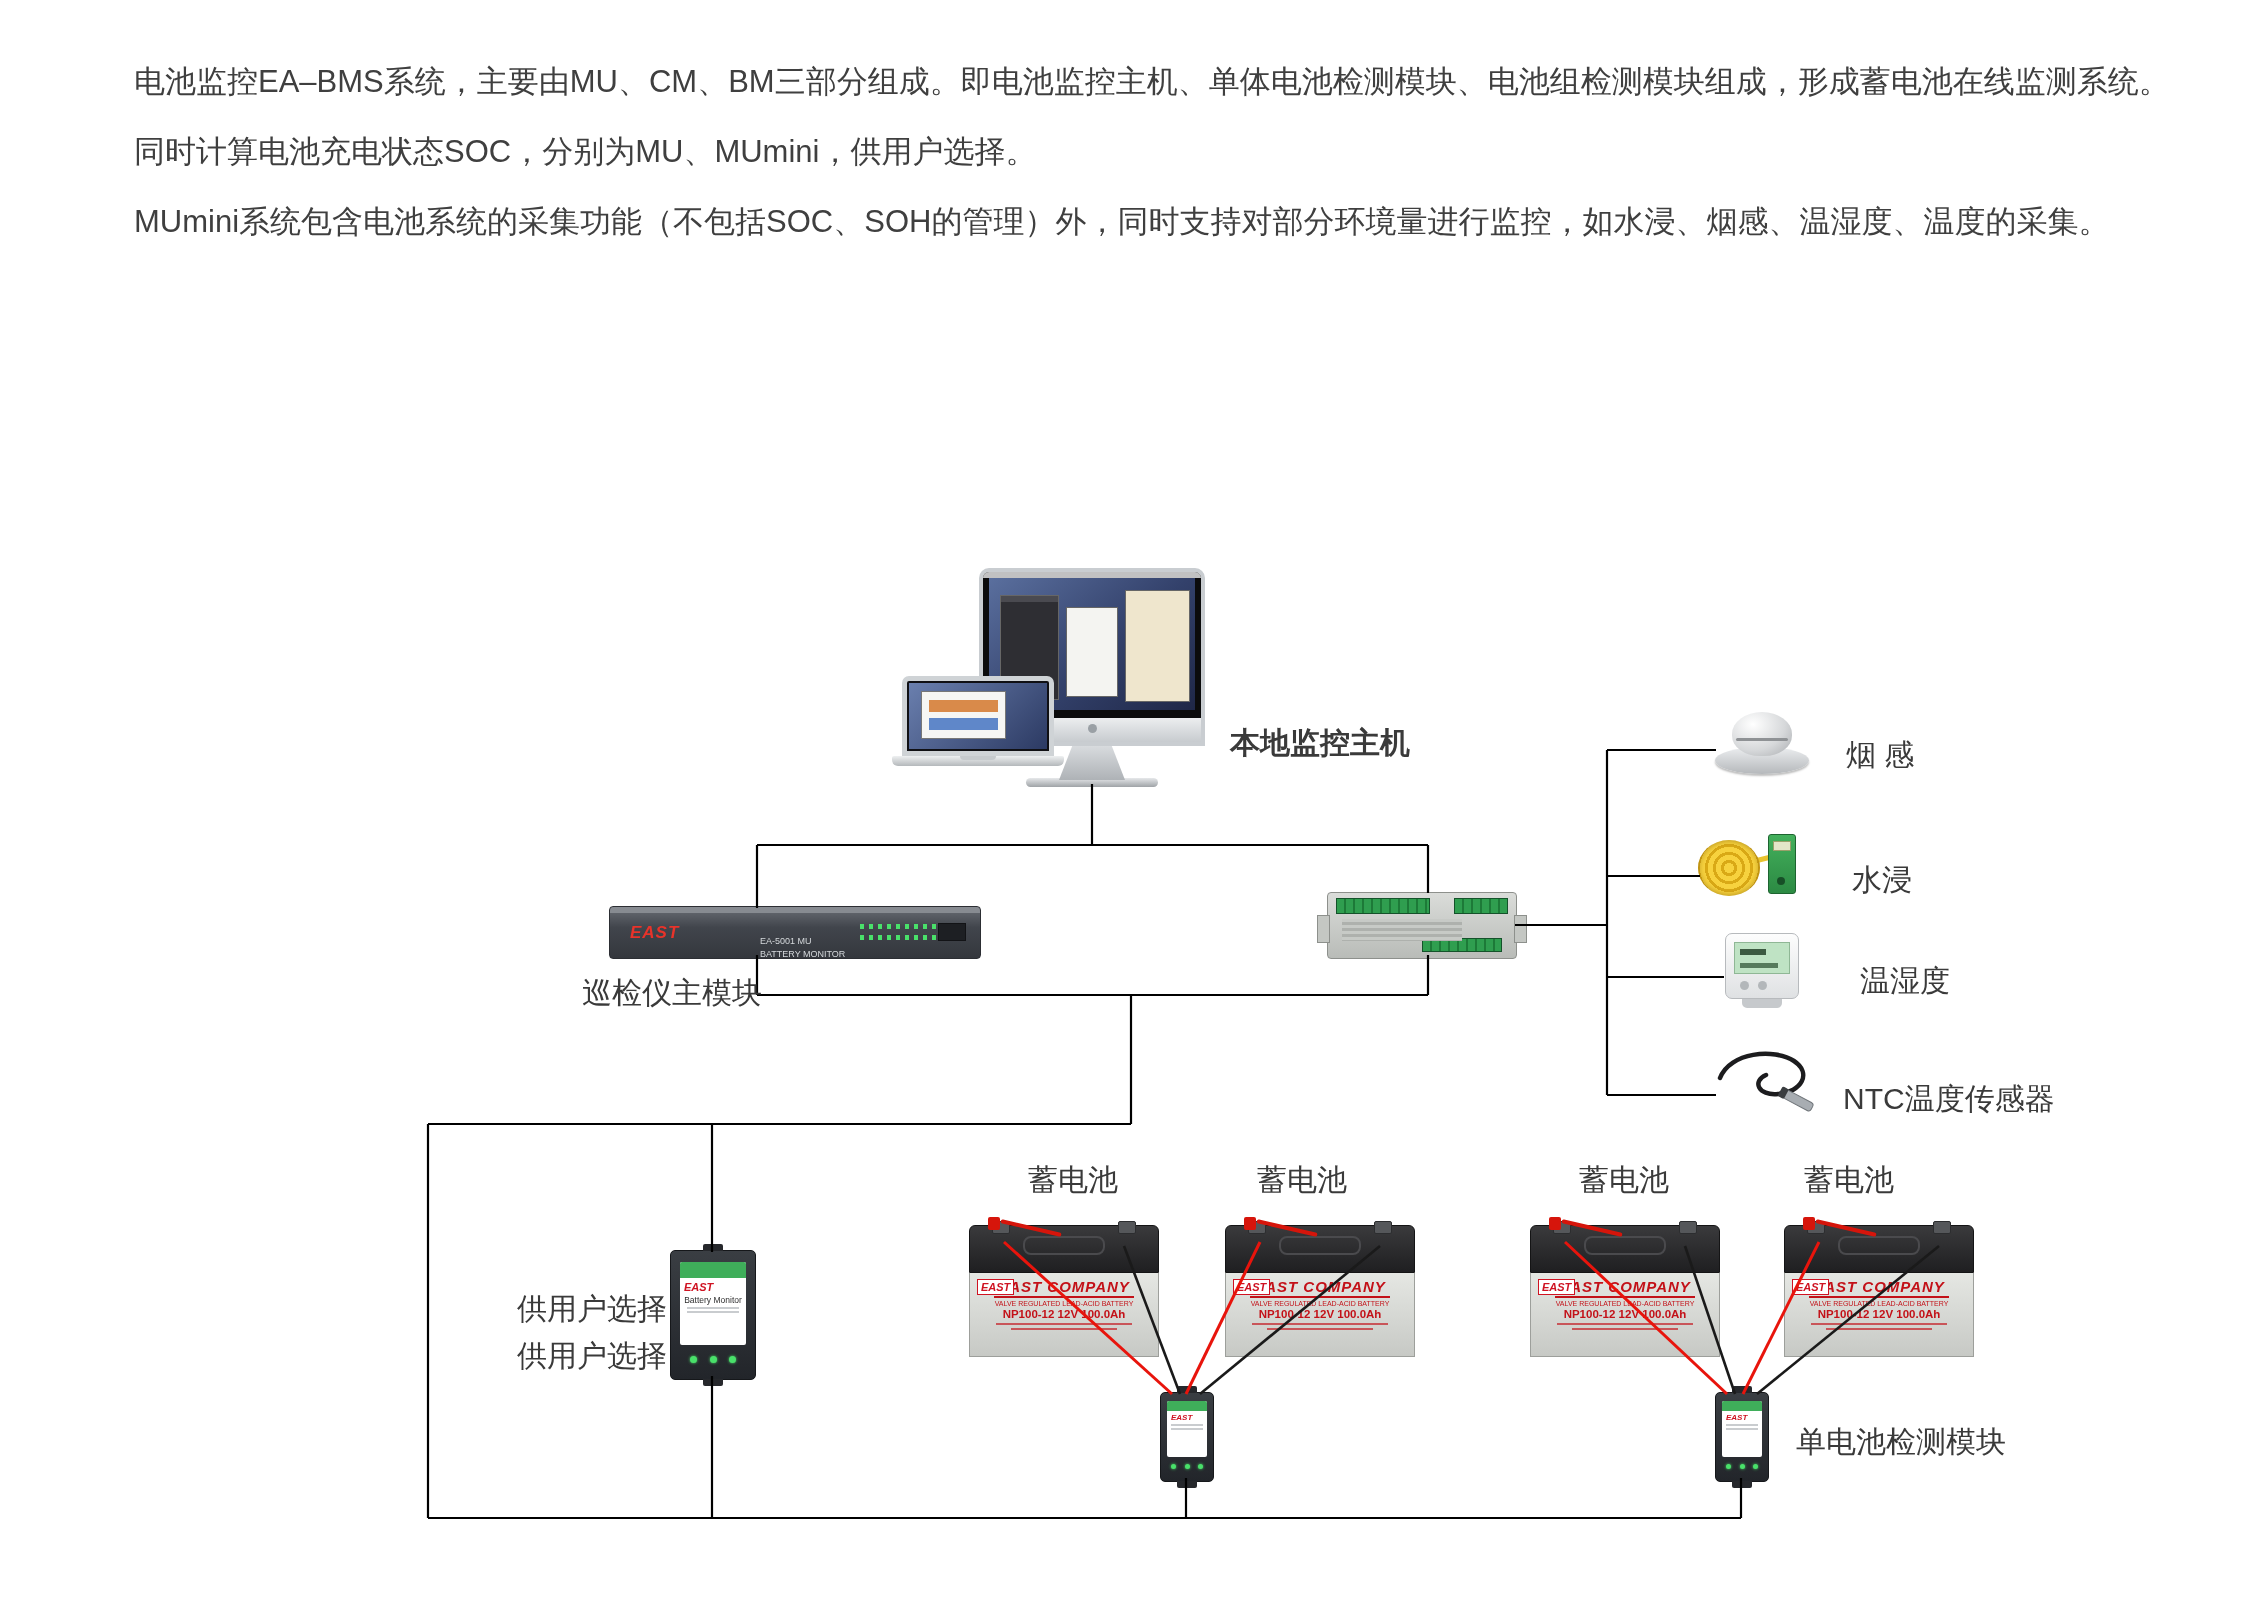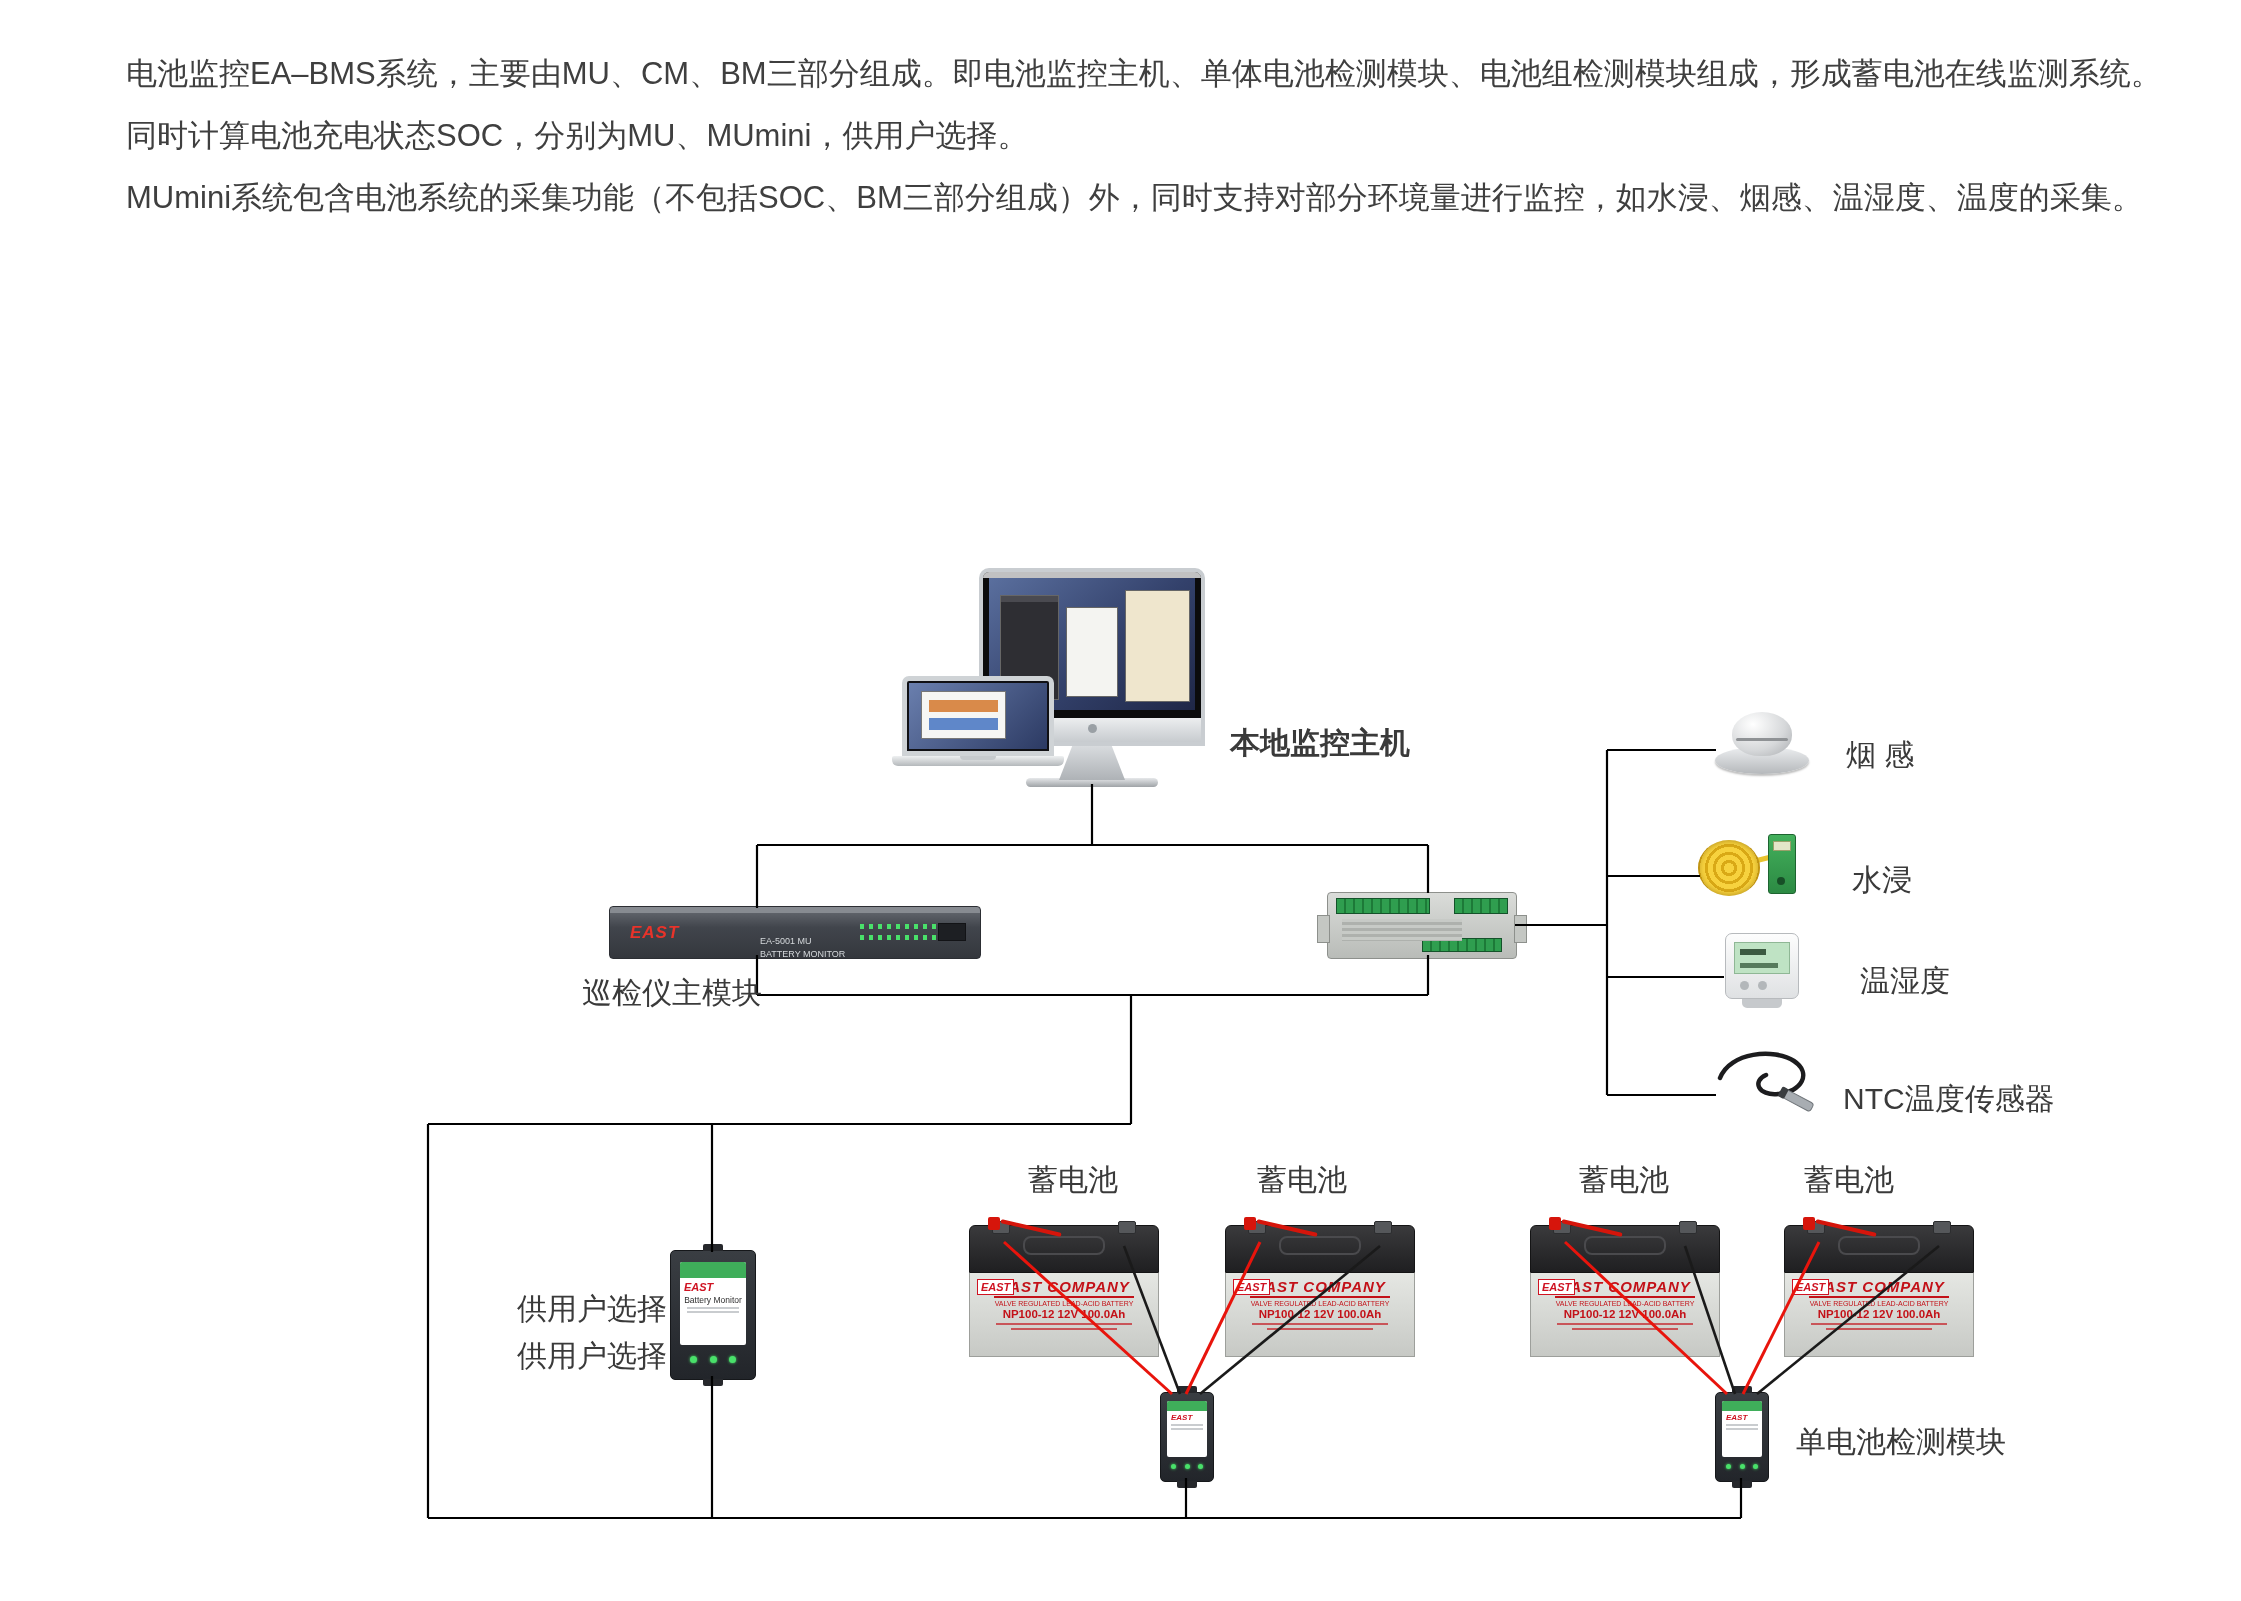--- a/index.html
+++ b/index.html
@@ -1,20 +1,20 @@
 <!DOCTYPE html>
 <html><head>
 <meta charset="utf-8">
 <style>
   html,body{margin:0;padding:0;background:#fff;}
   .page{position:relative;width:2241px;height:1601px;background:#ffffff;overflow:hidden;
         font-family:"Liberation Sans","DejaVu Sans",sans-serif;color:#3f3f3f;}
   
   .intro{padding:38px 52px 0 55px;font-size:31px;line-height:1.71;color:#3f3f3f;}
-  .intro p{margin:9px;text-indent:2em;}
+  .intro p{margin:17px;text-indent:2em;}
   
   .heading{position:absolute;left:70px;top:545px;font-size:54px;font-weight:bold;
            color:#00a0e9;letter-spacing:7px;z-index:5;}
   
   .dlabel{position:absolute;font-size:30px;color:#3a3a3a;z-index:6;white-space:nowrap;}
   
   .wires{position:absolute;left:0;top:0;z-index:4;pointer-events:none;}
   .dev{position:absolute;z-index:2;}
   
   .imac{left:979px;top:568px;width:226px;}
@@ -142,21 +142,21 @@
   .lbl-two-line{text-align:center;line-height:1.55;}
 </style>
 </head>
 <body>
 
 <div class="page">
 
   <div class="intro">
     <p>电池监控EA–BMS系统，主要由MU、CM、BM三部分组成。即电池监控主机、单体电池检测模块、电池组检测模块组成，形成蓄电池在线监测系统。</p>
     <p>同时计算电池充电状态SOC，分别为MU、MUmini，供用户选择。</p>
-    <p>MUmini系统包含电池系统的采集功能（不包括SOC、BM三部分组成）外，同时支持对部分环境量进行监控，如水浸、烟感、温湿度、温度的采集。</p>
+    <p>MUmini系统包含电池系统的采集功能（不包括SOC、SOH的管理）外，同时支持对部分环境量进行监控，如水浸、烟感、温湿度、温度的采集。</p>
   </div>
 
 
   <svg class="wires" width="2241" height="1601" viewBox="0 0 2241 1601">
     <g stroke="#000000" stroke-width="2.2" fill="none">
       <polyline points="1092,784 1092,845"></polyline>
       <polyline points="757,845 1428,845"></polyline>
       <polyline points="757,845 757,908"></polyline>
       <polyline points="1428,845 1428,893"></polyline>
       <polyline points="757,955 757,995"></polyline>

